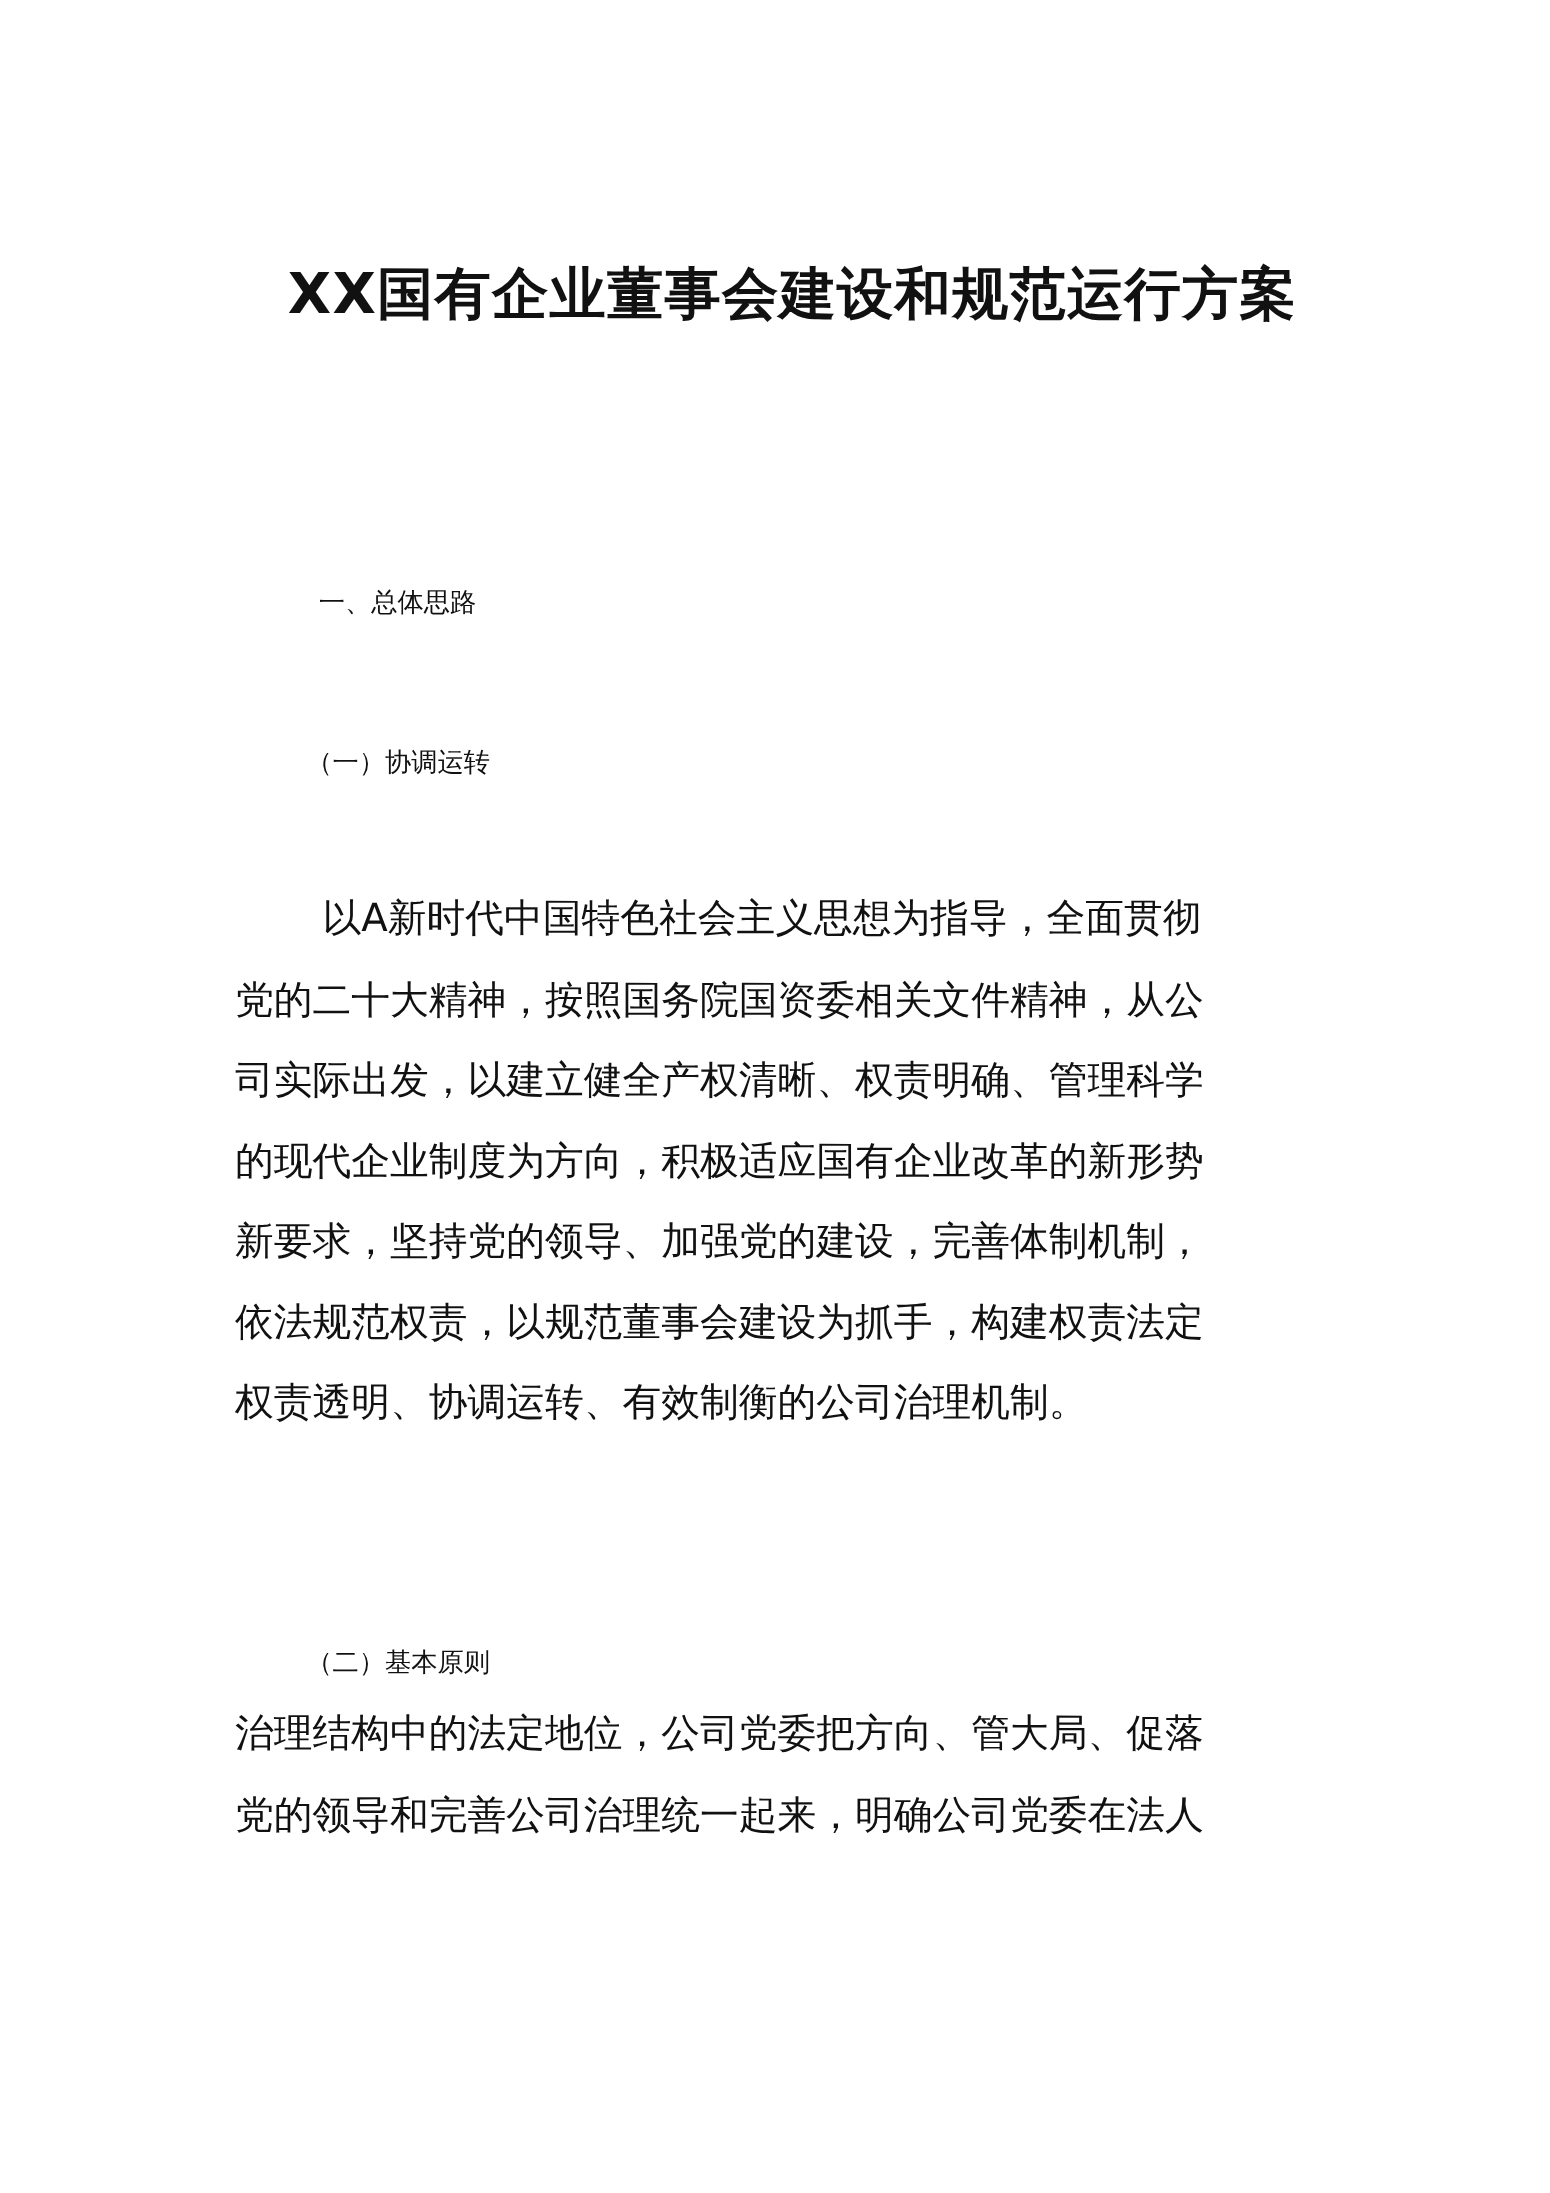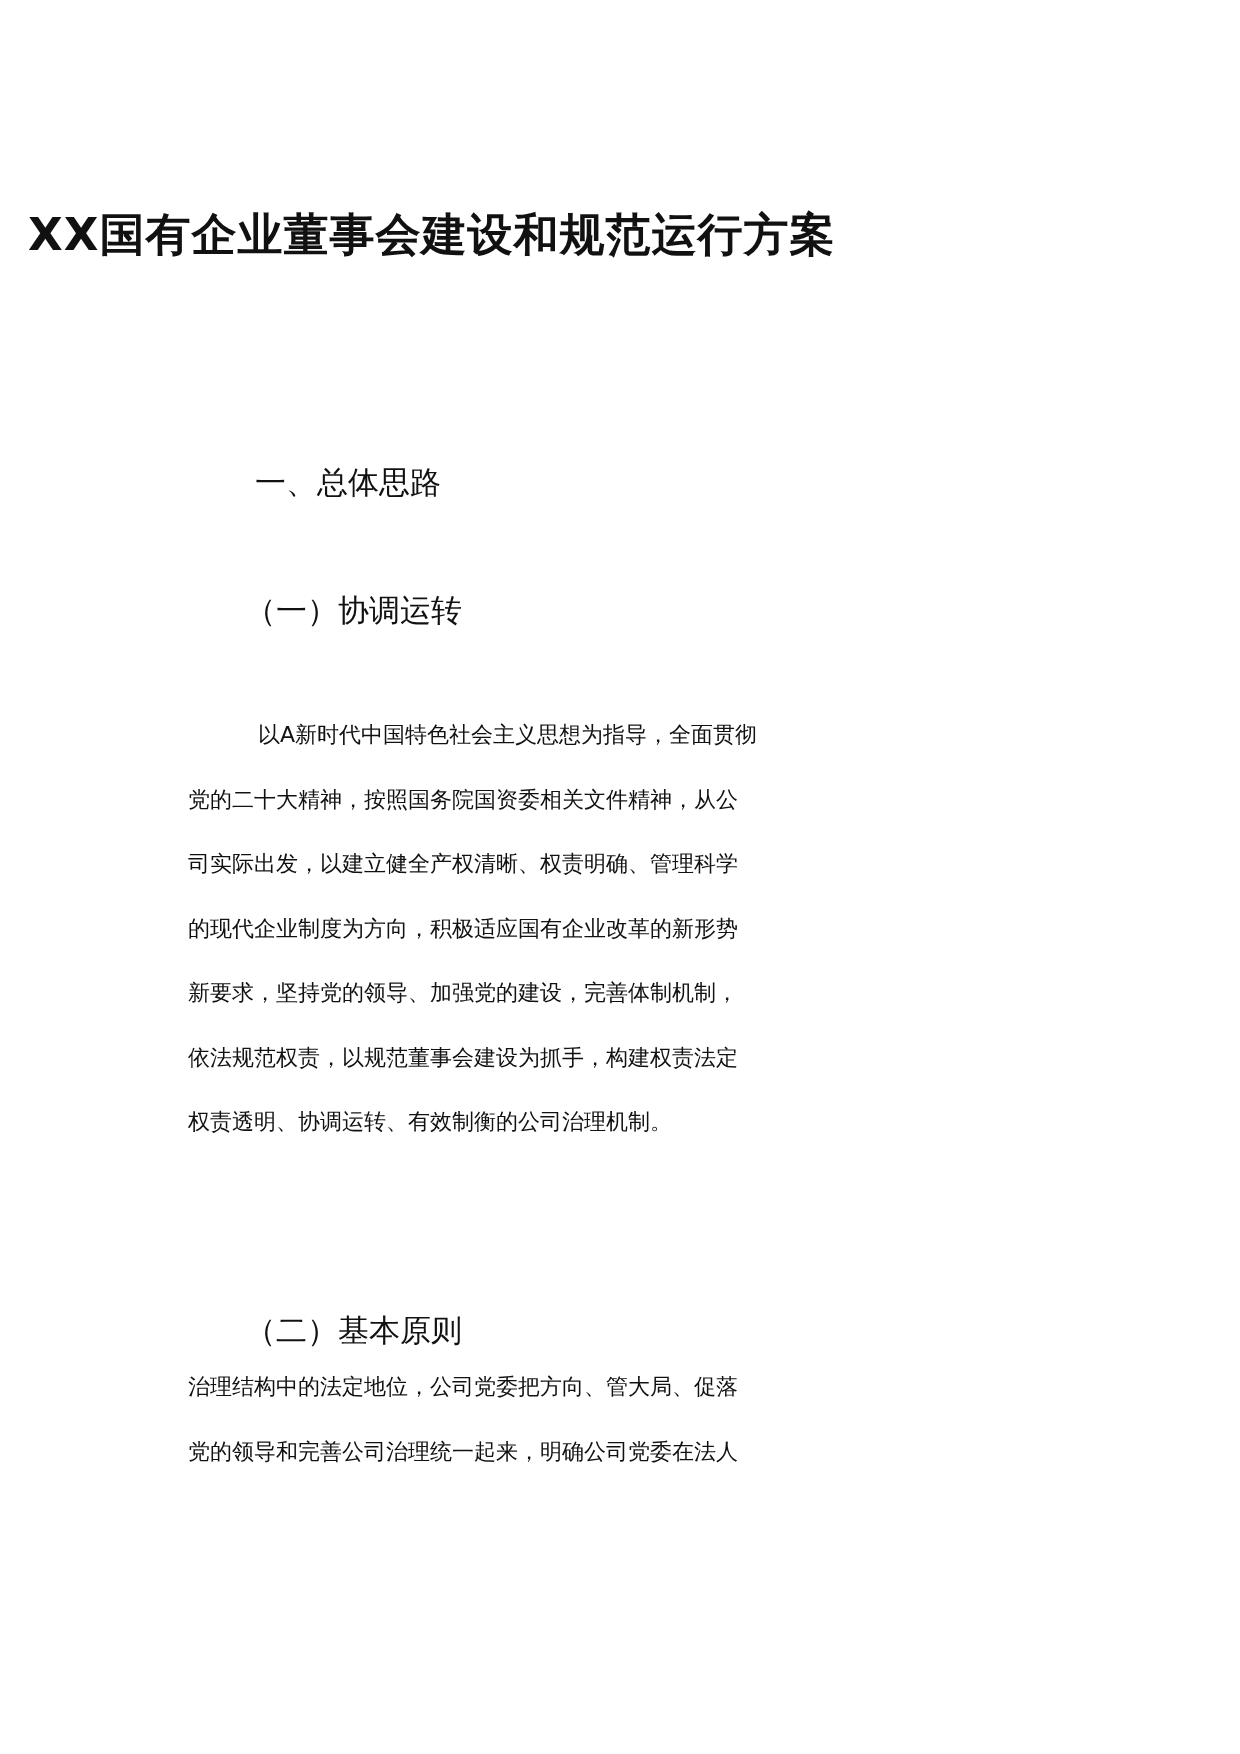--- a/index.html
+++ b/index.html
@@ -3,29 +3,29 @@
 <meta charset="utf-8">
 <style>
   html, body { margin: 0; padding: 0; background: #ffffff; }
   body {
     width: 1240px; height: 1754px; position: relative; overflow: hidden;
     font-family: "DejaVu Sans", "Liberation Sans", sans-serif;
     color: #111111;
   }
   .title {
     position: absolute; left: 0; right: 0; top: 205px;
-    font-size: 45px; font-weight: bold;
+    text-align: center; font-size: 45px; font-weight: bold;
     letter-spacing: 1px; line-height: 60px; margin-left: 28px;
   }
   .heading {
-    position: absolute; font-size: 31px; line-height: 44px; white-space: nowrap; text-align: center;
+    position: absolute; font-size: 21px; line-height: 44px; white-space: nowrap; text-align: center;
   }
   .para {
     position: absolute; left: 188px; width: 870px;
-    font-size: 22px; line-height: 64.5px;
+    font-size: 31px; line-height: 64.5px;
   }
   .para .line { display: block; white-space: nowrap; height: 64.5px; }
   .para .line.first { padding-left: 70px; }
 </style>
 </head>
 <body>
 
 <div class="title">XX国有企业董事会建设和规范运行方案</div>
 
 <div class="heading" style="left:255px; top:460px;">一、总体思路</div>

